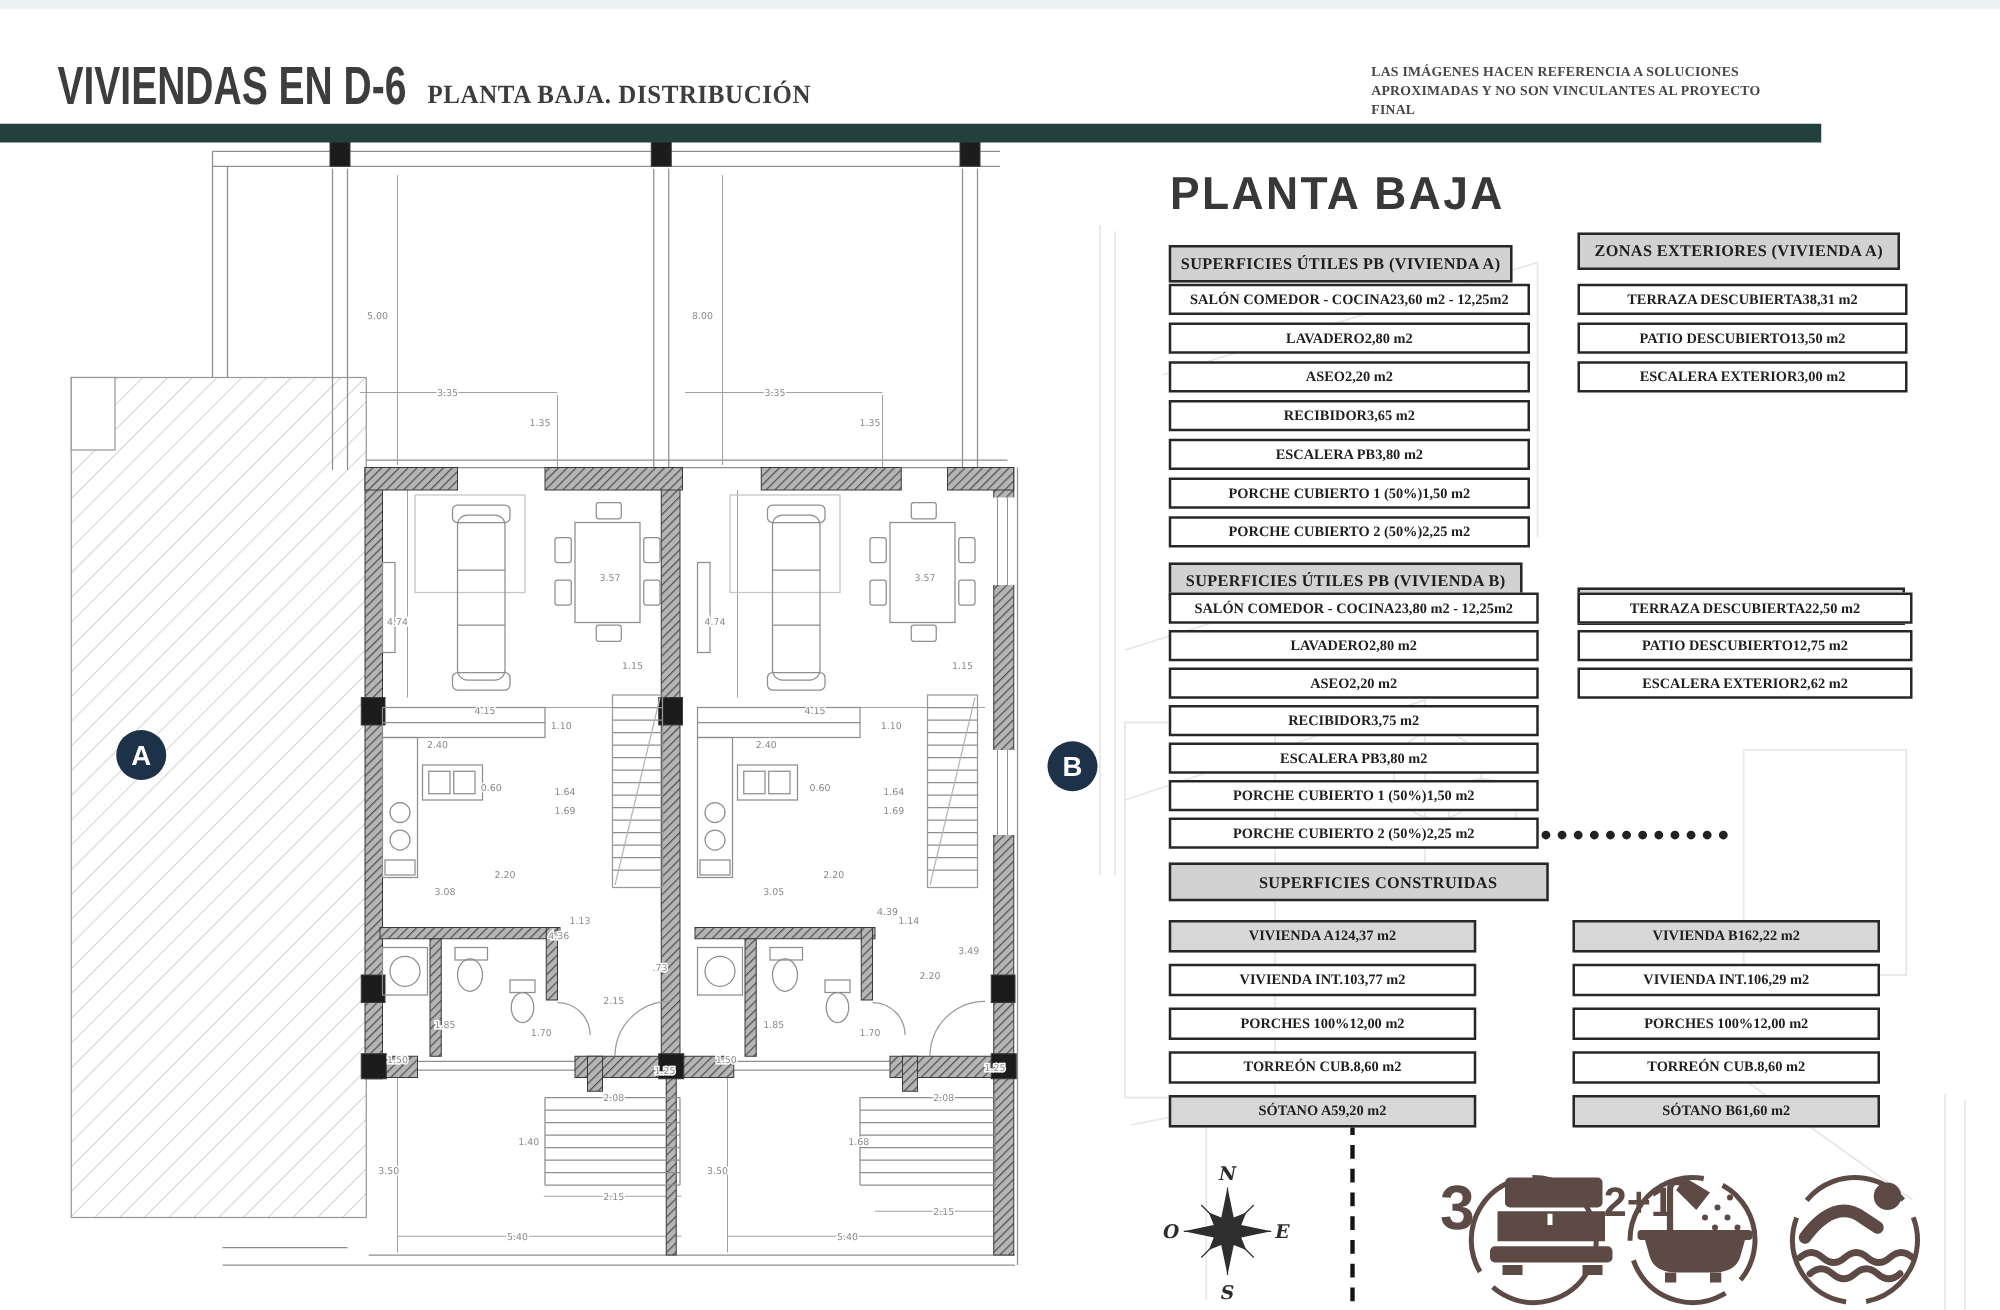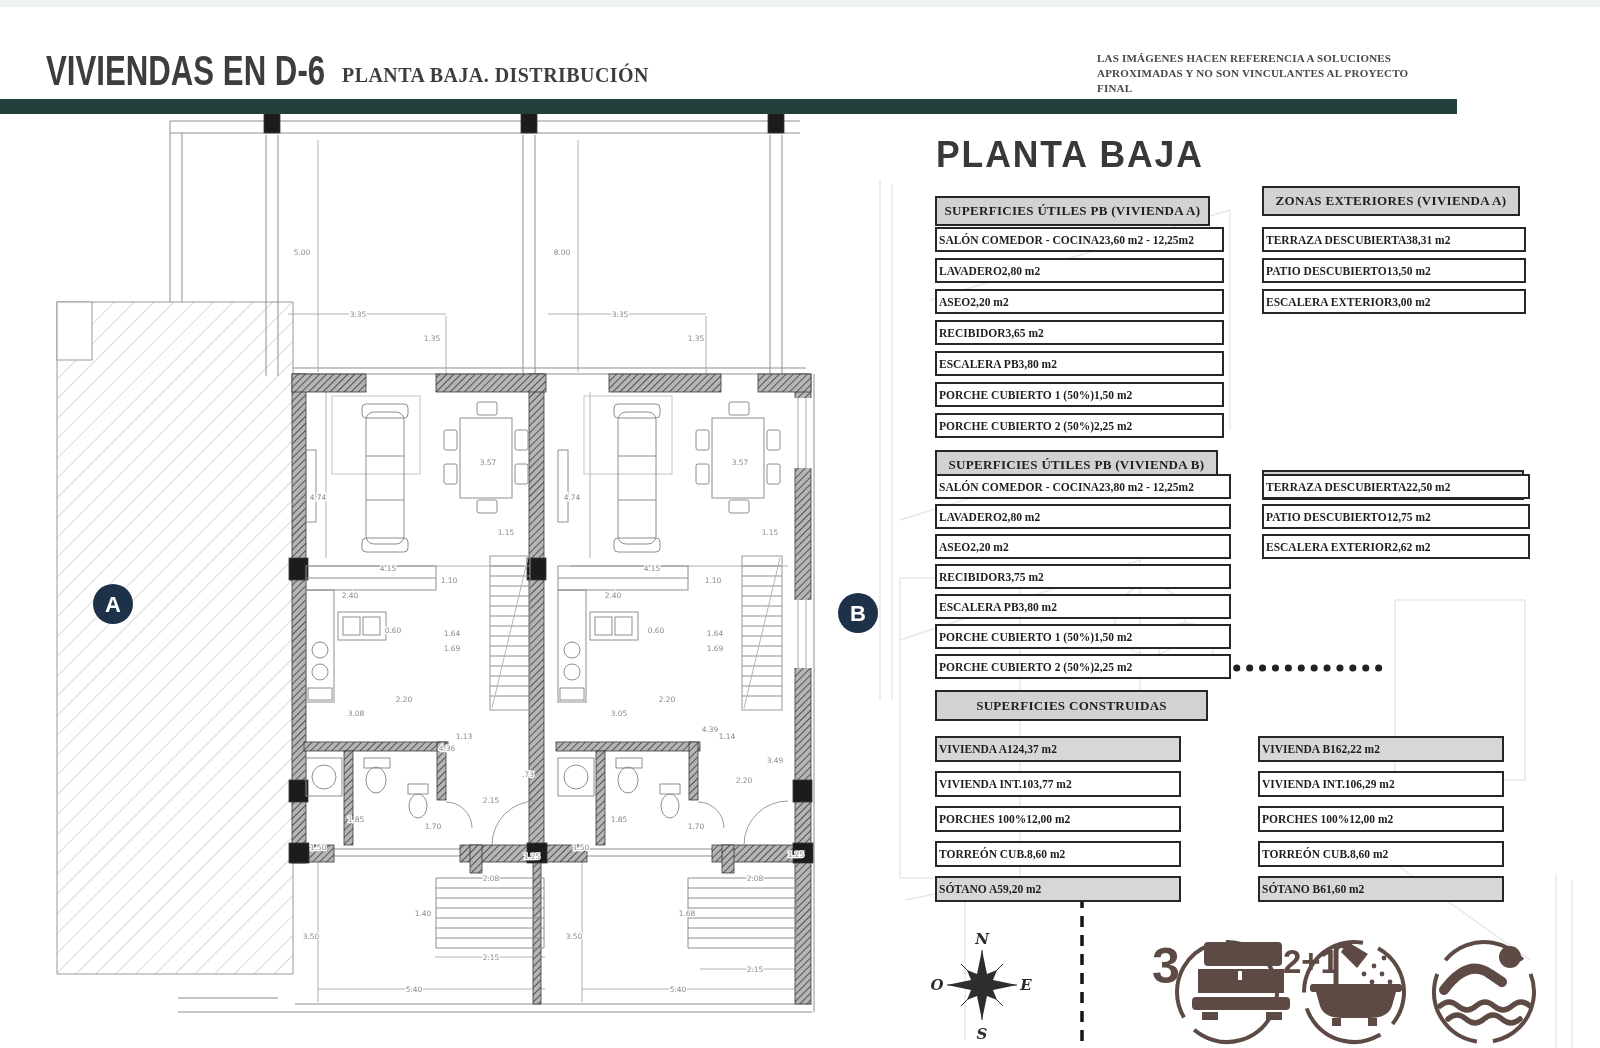--- a/index.html
+++ b/index.html
@@ -13,21 +13,21 @@
             color:#3d3d3d;transform:scaleX(.95);transform-origin:left top;white-space:nowrap;letter-spacing:.5px;}
   .disclaimer{position:absolute;left:1097px;top:51px;width:340px;text-align:left;
               font:bold 11px/15px "Liberation Serif",serif;color:#474747;letter-spacing:.2px;}
   .panelheading{position:absolute;left:936px;top:134px;font:bold 37px "Liberation Sans",sans-serif;
                 color:#383838;letter-spacing:2px;transform:scaleX(.96);transform-origin:left top;white-space:nowrap;}
   .thead{position:absolute;height:26px;background:#d2d2d2;border:2px solid #272727;
          display:flex;align-items:center;justify-content:center;
          font:bold 13px "Liberation Serif",serif;color:#1e1e1e;letter-spacing:.3px;white-space:nowrap;}
   .tcol{position:absolute;display:flex;flex-direction:column;}
   .trow{height:21px;background:#fff;border:2px solid #272727;display:flex;align-items:center;
-        justify-content:flex-start;padding:0 2px;font:bold 11.5px "Liberation Serif",serif;
+        justify-content:center;padding:0 2px;font:bold 11.5px "Liberation Serif",serif;
         color:#1e1e1e;white-space:nowrap;}
   .gap6{gap:6px}.gap5{gap:5px}.gap9{gap:9px}
   .trow.h22{height:22px}
   .trow.gray{background:#d7d7d7;}
   svg text.dim{font:7.5px "DejaVu Sans",sans-serif;fill:#8a8a8a;text-anchor:middle;
                paint-order:stroke;stroke:#fff;stroke-width:2.4px;}
   svg text.ab{font:bold 22px "Liberation Sans",sans-serif;fill:#fff;text-anchor:middle;}
   svg text.compass{font:bold italic 15px "DejaVu Serif",serif;fill:#2c2c2c;text-anchor:middle;}
   svg text.icbig{font:bold 50px "Liberation Sans",sans-serif;fill:#5d4a45;}
   svg text.icmid{font:bold 33px "Liberation Sans",sans-serif;fill:#5d4a45;}
@@ -429,21 +429,21 @@
     <div class="trow">
         <span>PATIO DESCUBIERTO</span>
         <span>12,75 m2</span>
       </div>
     <div class="trow">
         <span>ESCALERA EXTERIOR</span>
         <span>2,62 m2</span>
       </div>
   </div>
 
-  <div class="thead" style="left:935px;top:690px;width:269px;height:27px;">SUPERFICIES CONSTRUIDAS</div>
+  <div class="thead" style="left:935px;top:690px;width:269px;height:27px;padding-left:31px;">SUPERFICIES CONSTRUIDAS</div>
   <div class="tcol gap9" style="left:935px;top:736px;width:246px;">
     <div class="trow h22 gray">
         <span>VIVIENDA A</span>
         <span>124,37 m2</span>
       </div>
     <div class="trow h22">
         <span>VIVIENDA INT.</span>
         <span>103,77 m2</span>
       </div>
     <div class="trow h22">

